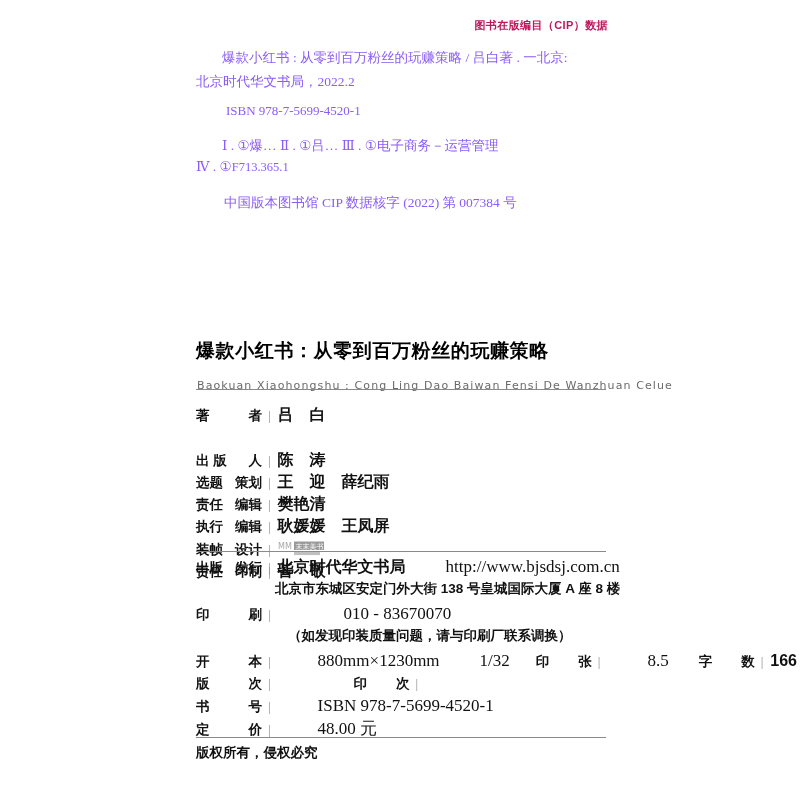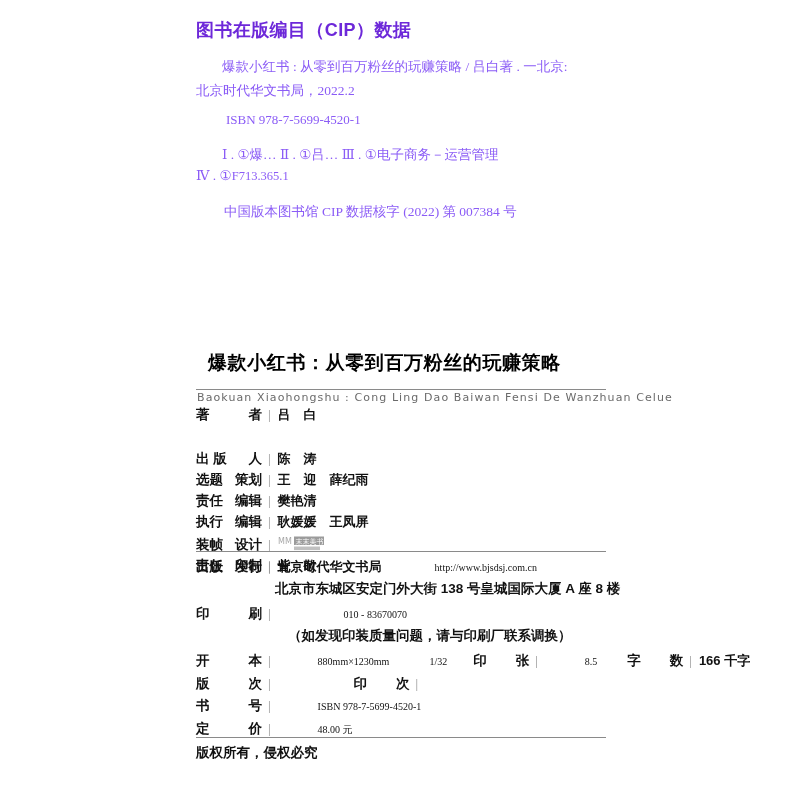--- a/index.html
+++ b/index.html
@@ -25,24 +25,25 @@
   
   .cip {
     position: absolute;
     left: 196px;
     top: 18px;
     width: 412px;
   }
   .cip-heading {
     font-family: "Liberation Sans", "DejaVu Sans", sans-serif;
     font-weight: bold;
-    font-size: 18px;
+    font-size: 11px;
     letter-spacing: 0.4px;
     margin: 0 0 14px 0;
-    color: #6d28d9;
+    color: #be185d;
+    text-align: right;
   }
   .cip-line {
     font-size: 13.5px;
     line-height: 21px;
     margin: 0;
     color: #8b5cf6;
   }
   .cip-para {
     margin: 0 0 3px 0;
   }
@@ -71,21 +72,21 @@
     position: absolute;
     left: 196px;
     top: 338px;
     width: 412px;
   }
   .book-title {
     font-family: "Liberation Sans", "DejaVu Sans", sans-serif;
     font-weight: bold;
     font-size: 19px;
     letter-spacing: 0.6px;
-    margin: 12px;
+    margin: 0;
     color: #000;
   }
   .book-subtitle {
     font-family: "DejaVu Sans", "Liberation Sans", sans-serif;
     font-size: 11px;
     letter-spacing: 1.1px;
     color: #6a6a6a;
     margin: 15px 0 0 1px;
     white-space: nowrap;
   }
@@ -136,27 +137,27 @@
   .lbl span { display: inline-block; }
   .bar {
     flex: 0 0 auto;
     padding: 0 7px 0 6px;
     color: #8d8d8d;
     font-size: 13px;
   }
   .val {
     font-family: "Liberation Sans", "DejaVu Sans", sans-serif;
     font-weight: bold;
-    font-size: 13px;
+    font-size: 16px;
     color: #111;
   }
   .val.serif {
     font-family: "Liberation Serif", "DejaVu Serif", serif;
     font-weight: normal;
-    font-size: 10px;
+    font-size: 17px;
     padding-left: 40px;
   }
   .gap-md { display: inline-block; width: 26px; }
   .gap-sm { display: inline-block; width: 13px; }
 
   .cont {
     padding-left: 79px;
     font-family: "Liberation Serif", "DejaVu Serif", serif;
     font-size: 13.5px;
     line-height: 22px;

